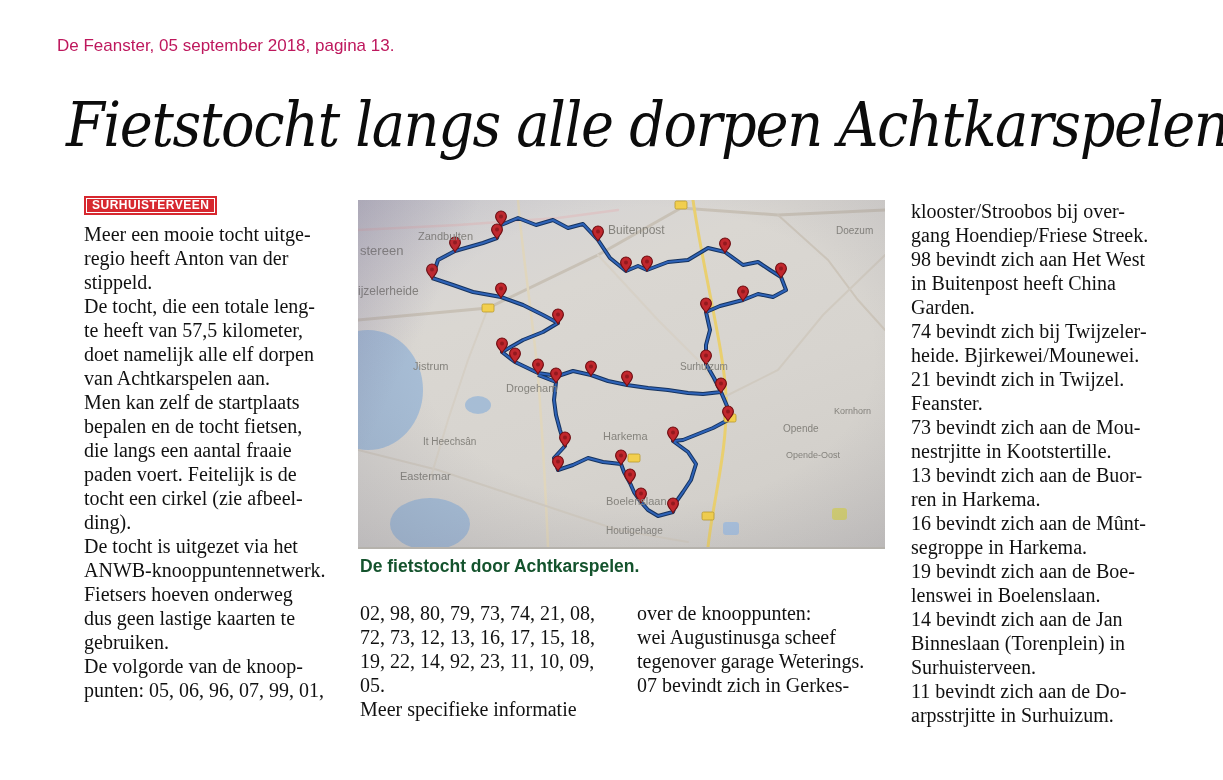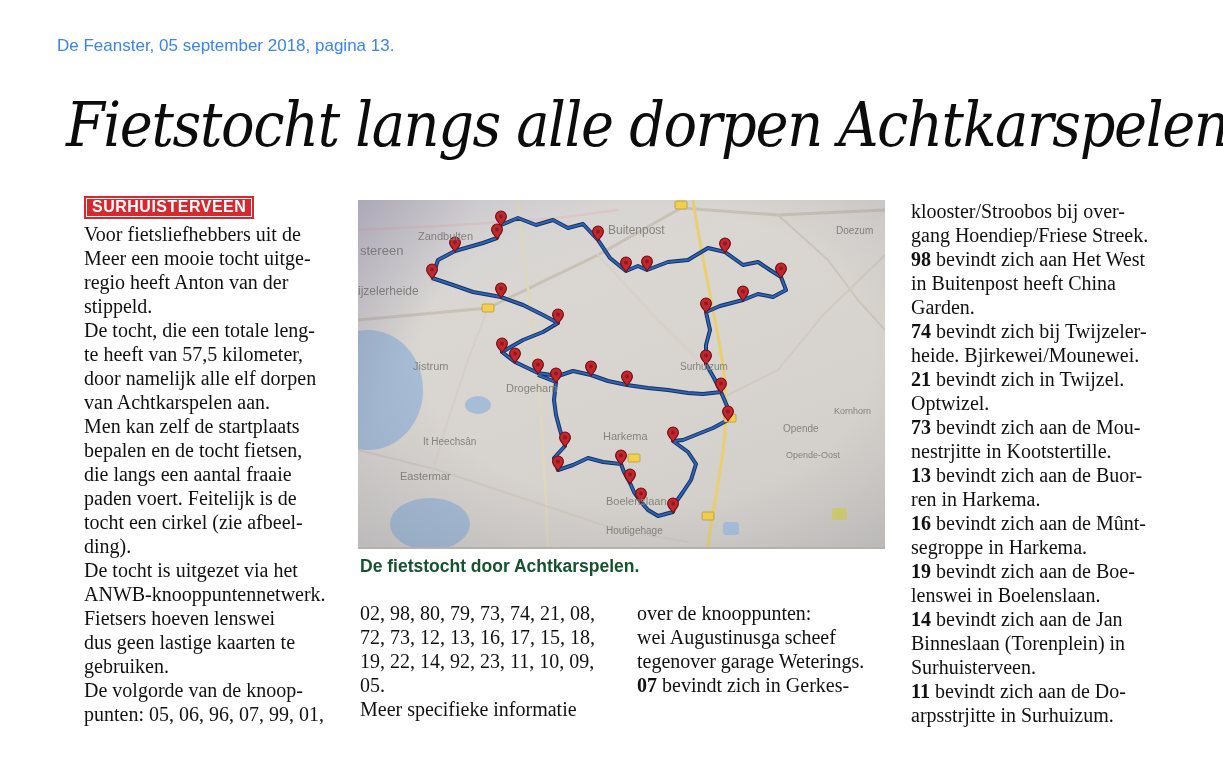--- a/index.html
+++ b/index.html
@@ -1,28 +1,28 @@
 <!DOCTYPE html>
 <html><head>
 <meta charset="utf-8">
 <style>
   html,body{margin:0;padding:0;background:#ffffff;}
   #page{position:relative;width:1223px;height:780px;background:#ffffff;overflow:hidden;
         font-family:"Liberation Serif",serif;color:#111;}
   .sans{font-family:"Liberation Sans",sans-serif;}
-  #source-line{position:absolute;left:57px;top:36px;font-size:17px;color:#3b82f6;}
+  #source-line{position:absolute;left:57px;top:36px;font-size:17px;color:#be185d;}
   #headline{position:absolute;left:66px;top:88px;font-size:62px;font-style:italic;
             font-family:"DejaVu Serif",serif;white-space:nowrap;letter-spacing:-1.5px;
             transform:scaleX(.9);transform-origin:0 50%;color:#0c0c0c;}
   .badge{position:absolute;left:84px;top:196px;background:#d7282f;color:#fff;
-         font-family:"Liberation Sans",sans-serif;font-weight:bold;font-size:16px;
+         font-family:"Liberation Sans",sans-serif;font-weight:bold;font-size:12px;
          letter-spacing:.5px;padding:2px 8px 3px 8px;outline:1px solid #fff;outline-offset:-3px;}
   .col{position:absolute;font-size:20px;line-height:24px;}
   .line{white-space:pre;}
-  .line .b{font-weight:bold;}
+  .line .b{font-weight:normal;}
   #col1{left:84px;top:222px;width:268px;}
   #col2{left:360px;top:601px;width:262px;}
   #col3{left:637px;top:601px;width:262px;}
   #col4{left:911px;top:199px;width:262px;}
   #map-photo{position:absolute;left:358px;top:200px;width:527px;height:347px;
              background:linear-gradient(160deg,#d3d2d6 0%,#dad7d2 30%,#d7d4cf 60%,#cfccc7 100%);
              border-bottom:2px solid #b5b2ac;}
   #map-photo::after{content:"";position:absolute;inset:0;pointer-events:none;
      background:radial-gradient(ellipse at 55% 45%, rgba(255,255,255,0) 55%, rgba(85,85,110,.20) 100%),
                 linear-gradient(115deg, rgba(110,95,140,.22) 0%, rgba(110,95,140,0) 18%);}
@@ -36,37 +36,36 @@
 
 <div id="page">
 
   <div id="source-line" class="sans">De Feanster, 05 september 2018, pagina 13.</div>
 
   <h1 id="headline" style="margin:0;font-weight:normal;">Fietstocht langs alle dorpen Achtkarspelen</h1>
 
   <div class="badge">SURHUISTERVEEN</div>
 
   <div id="col1" class="col">
-      <div class="line"><span>Voor fietsliefhebbers uit de</span></div>
       <div class="line"><span>Meer een mooie tocht uitge-</span></div>
       <div class="line"><span>regio heeft Anton van der</span></div>
       <div class="line"><span>stippeld.</span></div>
       <div class="line"><span>De tocht, die een totale leng-</span></div>
       <div class="line"><span>te heeft van 57,5 kilometer,</span></div>
-      <div class="line"><span>door namelijk alle elf dorpen</span></div>
+      <div class="line"><span>doet namelijk alle elf dorpen</span></div>
       <div class="line"><span>van Achtkarspelen aan.</span></div>
       <div class="line"><span>Men kan zelf de startplaats</span></div>
       <div class="line"><span>bepalen en de tocht fietsen,</span></div>
       <div class="line"><span>die langs een aantal fraaie</span></div>
       <div class="line"><span>paden voert. Feitelijk is de</span></div>
       <div class="line"><span>tocht een cirkel (zie afbeel-</span></div>
       <div class="line"><span>ding).</span></div>
       <div class="line"><span>De tocht is uitgezet via het</span></div>
       <div class="line"><span>ANWB-knooppuntennetwerk.</span></div>
-      <div class="line"><span>Fietsers hoeven lenswei</span></div>
+      <div class="line"><span>Fietsers hoeven onderweg</span></div>
       <div class="line"><span>dus geen lastige kaarten te</span></div>
       <div class="line"><span>gebruiken.</span></div>
       <div class="line"><span>De volgorde van de knoop-</span></div>
       <div class="line"><span>punten: 05, 06, 96, 07, 99, 01,</span></div>
     </div>
 
   <div id="map-photo">
     <svg id="map-svg" width="527" height="347" viewBox="0 0 527 347">
         <ellipse cx="10" cy="190" rx="55" ry="60" fill="#9db8d6" opacity="0.85"></ellipse>
         <ellipse cx="72" cy="324" rx="40" ry="26" fill="#9db8d6" opacity="0.85"></ellipse>
@@ -185,21 +184,21 @@
 
   <div id="col4" class="col">
       <div class="line"><span>klooster/Stroobos bij over-</span></div>
       <div class="line"><span>gang Hoendiep/Friese Streek.</span></div>
       <div class="line"><span class="b">98</span><span> bevindt zich aan Het West</span></div>
       <div class="line"><span>in Buitenpost heeft China</span></div>
       <div class="line"><span>Garden.</span></div>
       <div class="line"><span class="b">74</span><span> bevindt zich bij Twijzeler-</span></div>
       <div class="line"><span>heide. Bjirkewei/Mounewei.</span></div>
       <div class="line"><span class="b">21</span><span> bevindt zich in Twijzel.</span></div>
-      <div class="line"><span>Optwizel.</span></div>
+      <div class="line"><span>Feanster.</span></div>
       <div class="line"><span class="b">73</span><span> bevindt zich aan de Mou-</span></div>
       <div class="line"><span>nestrjitte in Kootstertille.</span></div>
       <div class="line"><span class="b">13</span><span> bevindt zich aan de Buor-</span></div>
       <div class="line"><span>ren in Harkema.</span></div>
       <div class="line"><span class="b">16</span><span> bevindt zich aan de Mûnt-</span></div>
       <div class="line"><span>segroppe in Harkema.</span></div>
       <div class="line"><span class="b">19</span><span> bevindt zich aan de Boe-</span></div>
       <div class="line"><span>lenswei in Boelenslaan.</span></div>
       <div class="line"><span class="b">14</span><span> bevindt zich aan de Jan</span></div>
       <div class="line"><span>Binneslaan (Torenplein) in</span></div>

